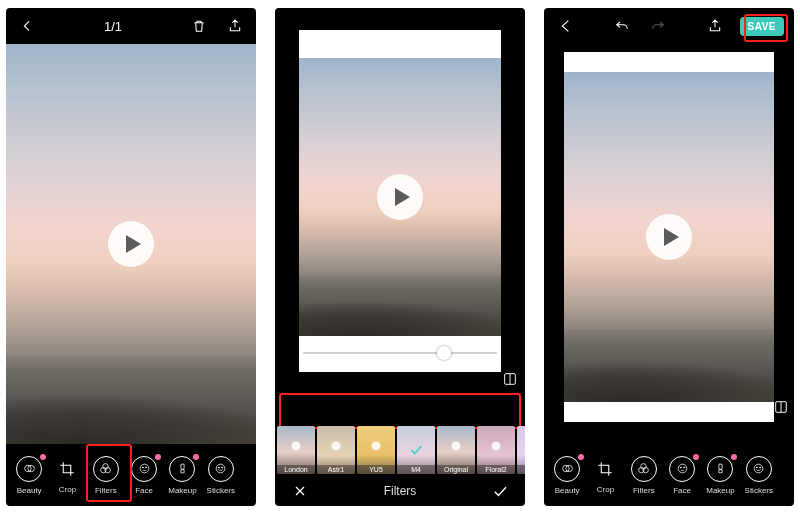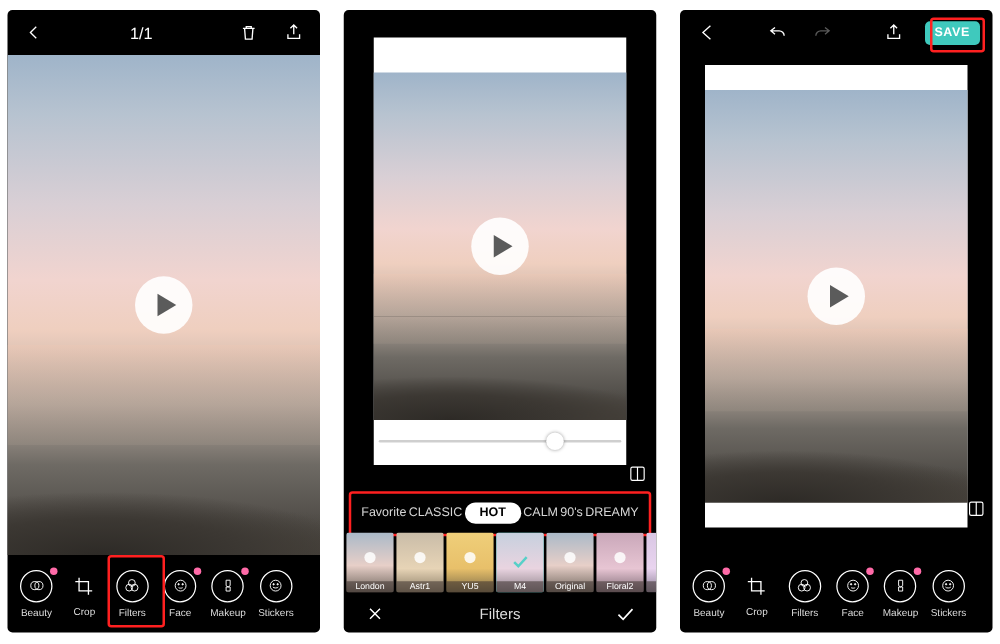--- a/index.html
+++ b/index.html
@@ -165,28 +165,20 @@
         <div class="knob" id="knob" style="left: calc(72% - 7px);"></div>
       </div>
     </div>
     <div class="compare" style="right:4px;top:360px">
       <svg viewBox="0 0 24 24" width="16" height="16">
           <rect x="4" y="4" width="16" height="16" rx="2"></rect>
           <path d="M12 4v16"></path>
         </svg>
     </div>
 
-    <div class="categories" id="cats">
-        <span>Favorite</span>
-        <span>CLASSIC</span>
-        <div class="catpill">HOT</div>
-        <span>CALM</span>
-        <span>90's</span>
-        <span>DREAMY</span>
-      </div>
     <div class="redbox" style="left:4px;right:4px;top:385px;height:32px"></div>
 
     <div class="thumbs" id="thumbs">
         <div class="thumb">
           <div class="sun-thumb v1"></div>
           <div class="dot"></div>
           <div class="lbl">London</div>
         </div>
         <div class="thumb">
           <div class="sun-thumb v2"></div>

